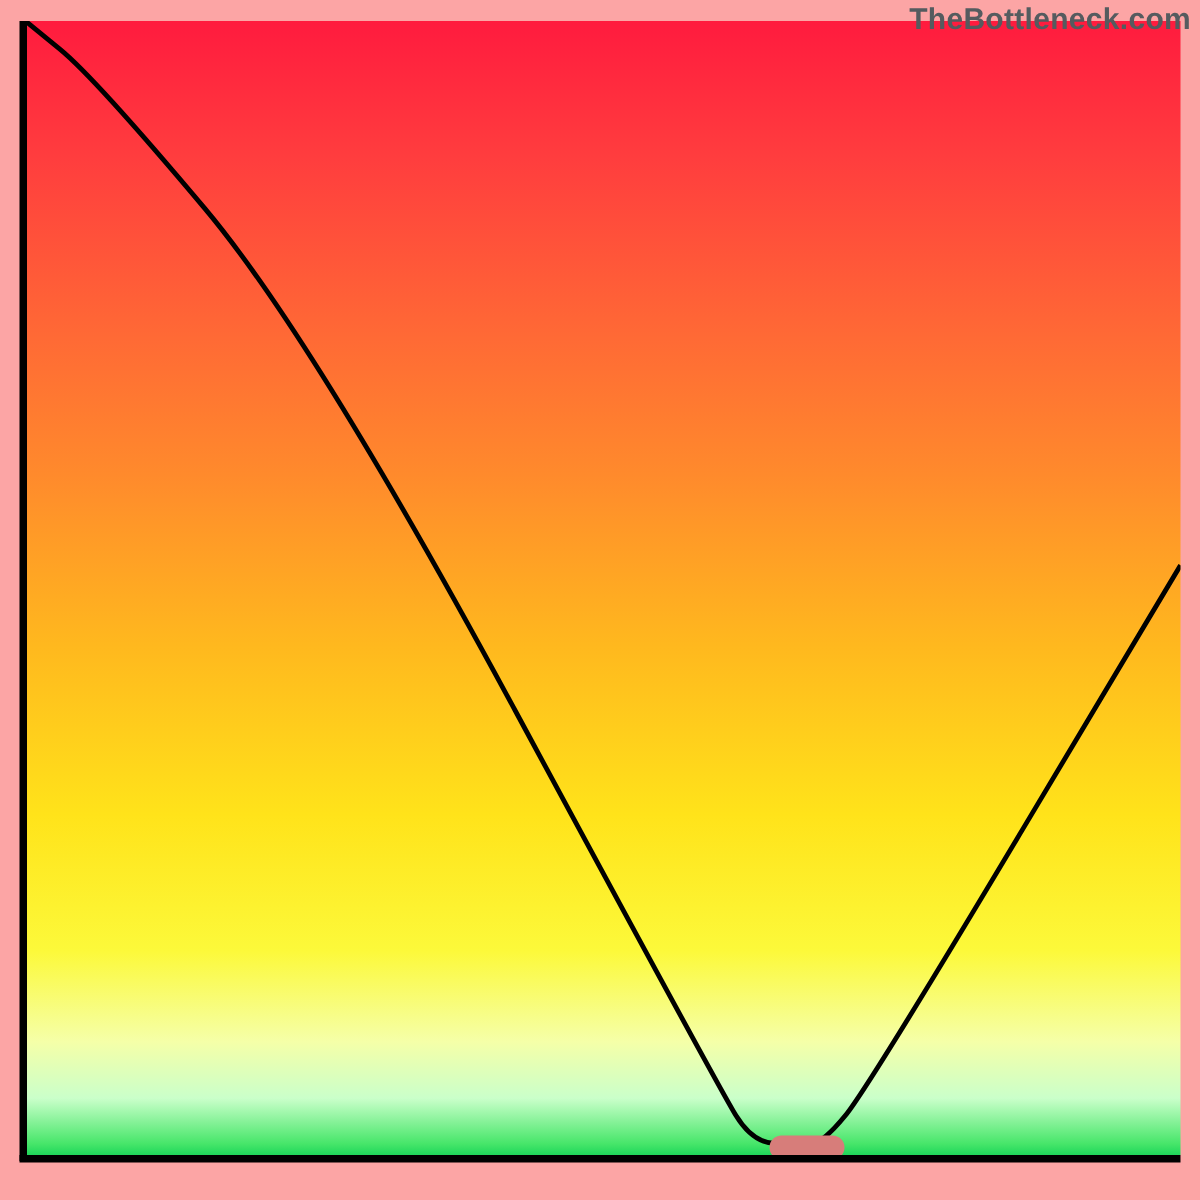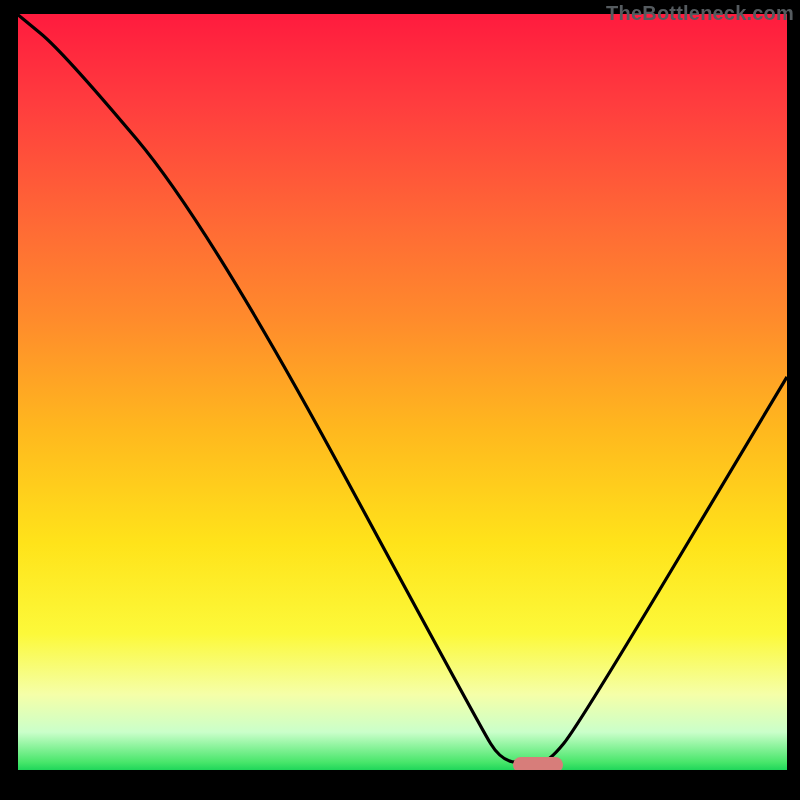--- a/index.html
+++ b/index.html
@@ -7,21 +7,21 @@
     padding: 0;
     width: 800px;
     height: 800px;
     overflow: hidden;
     font-family: Arial, Helvetica, sans-serif;
   }
   .chart-root {
     position: relative;
     width: 800px;
     height: 800px;
-    background: #000000;
+    background: #fca5a5;
   }
   .watermark {
     position: absolute;
     top: 2px;
     right: 6px;
     font-size: 20px;
     font-weight: 600;
     color: #555b5f;
     letter-spacing: 0.2px;
     z-index: 30;

